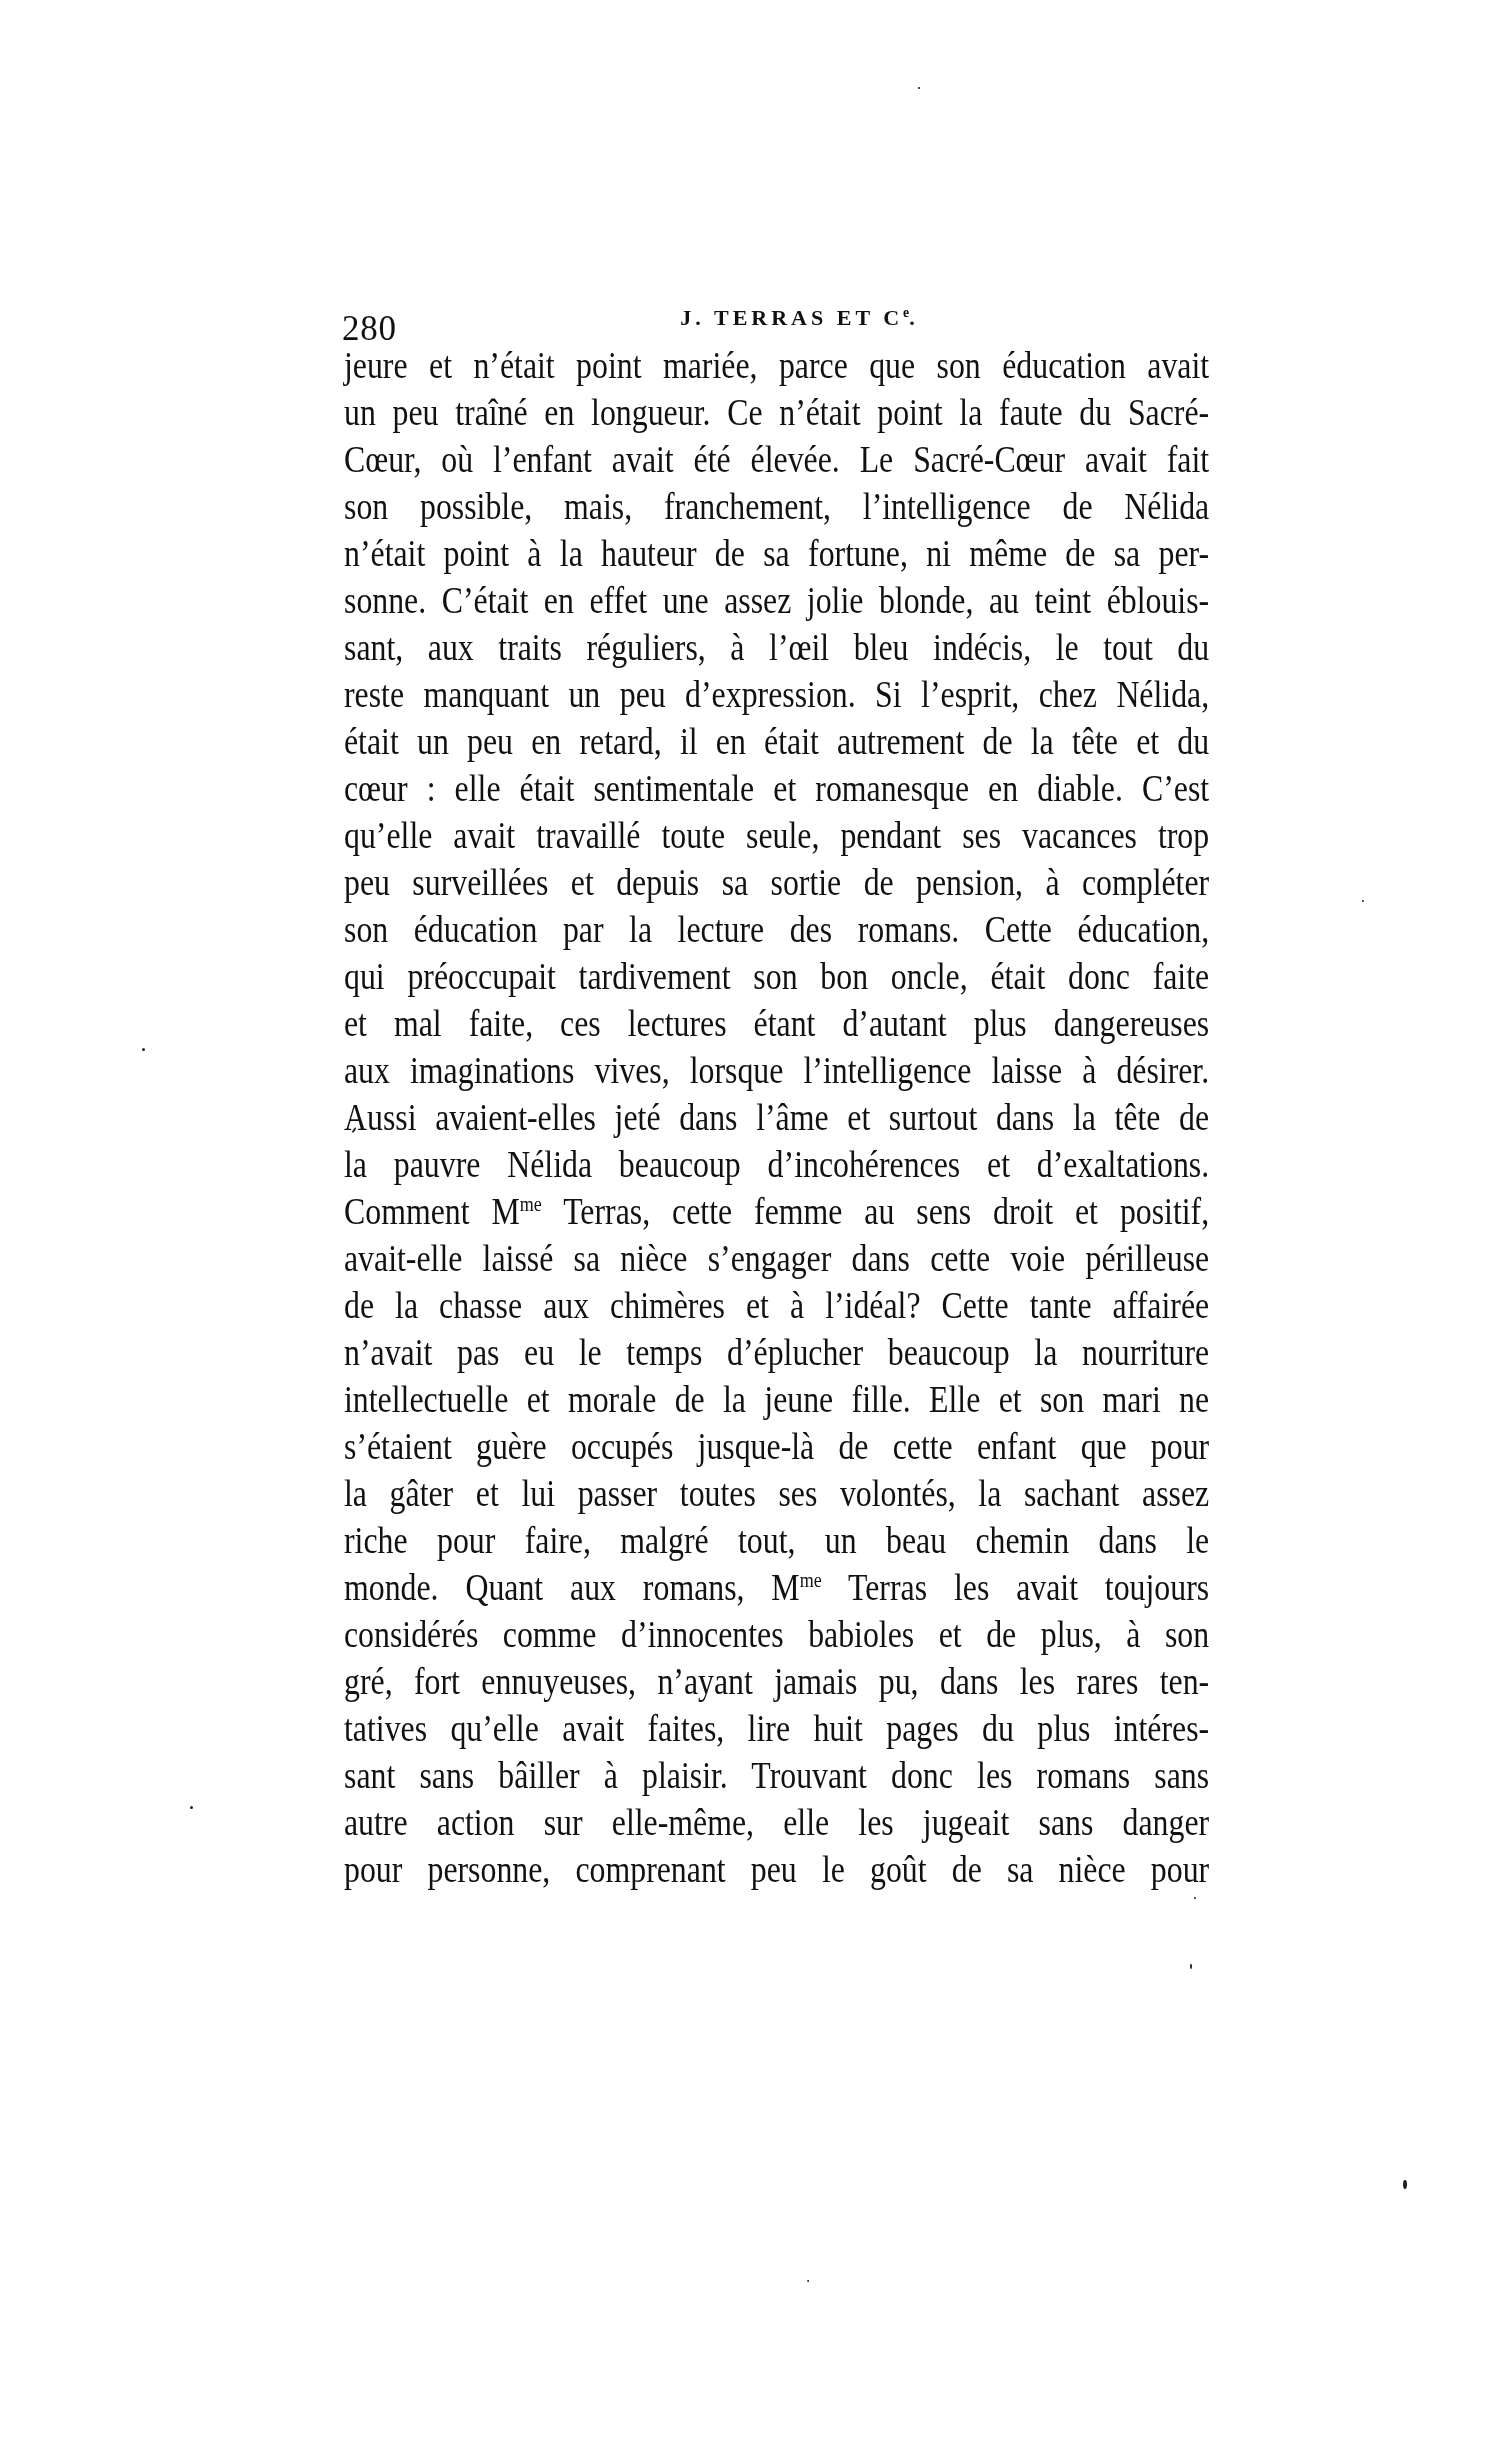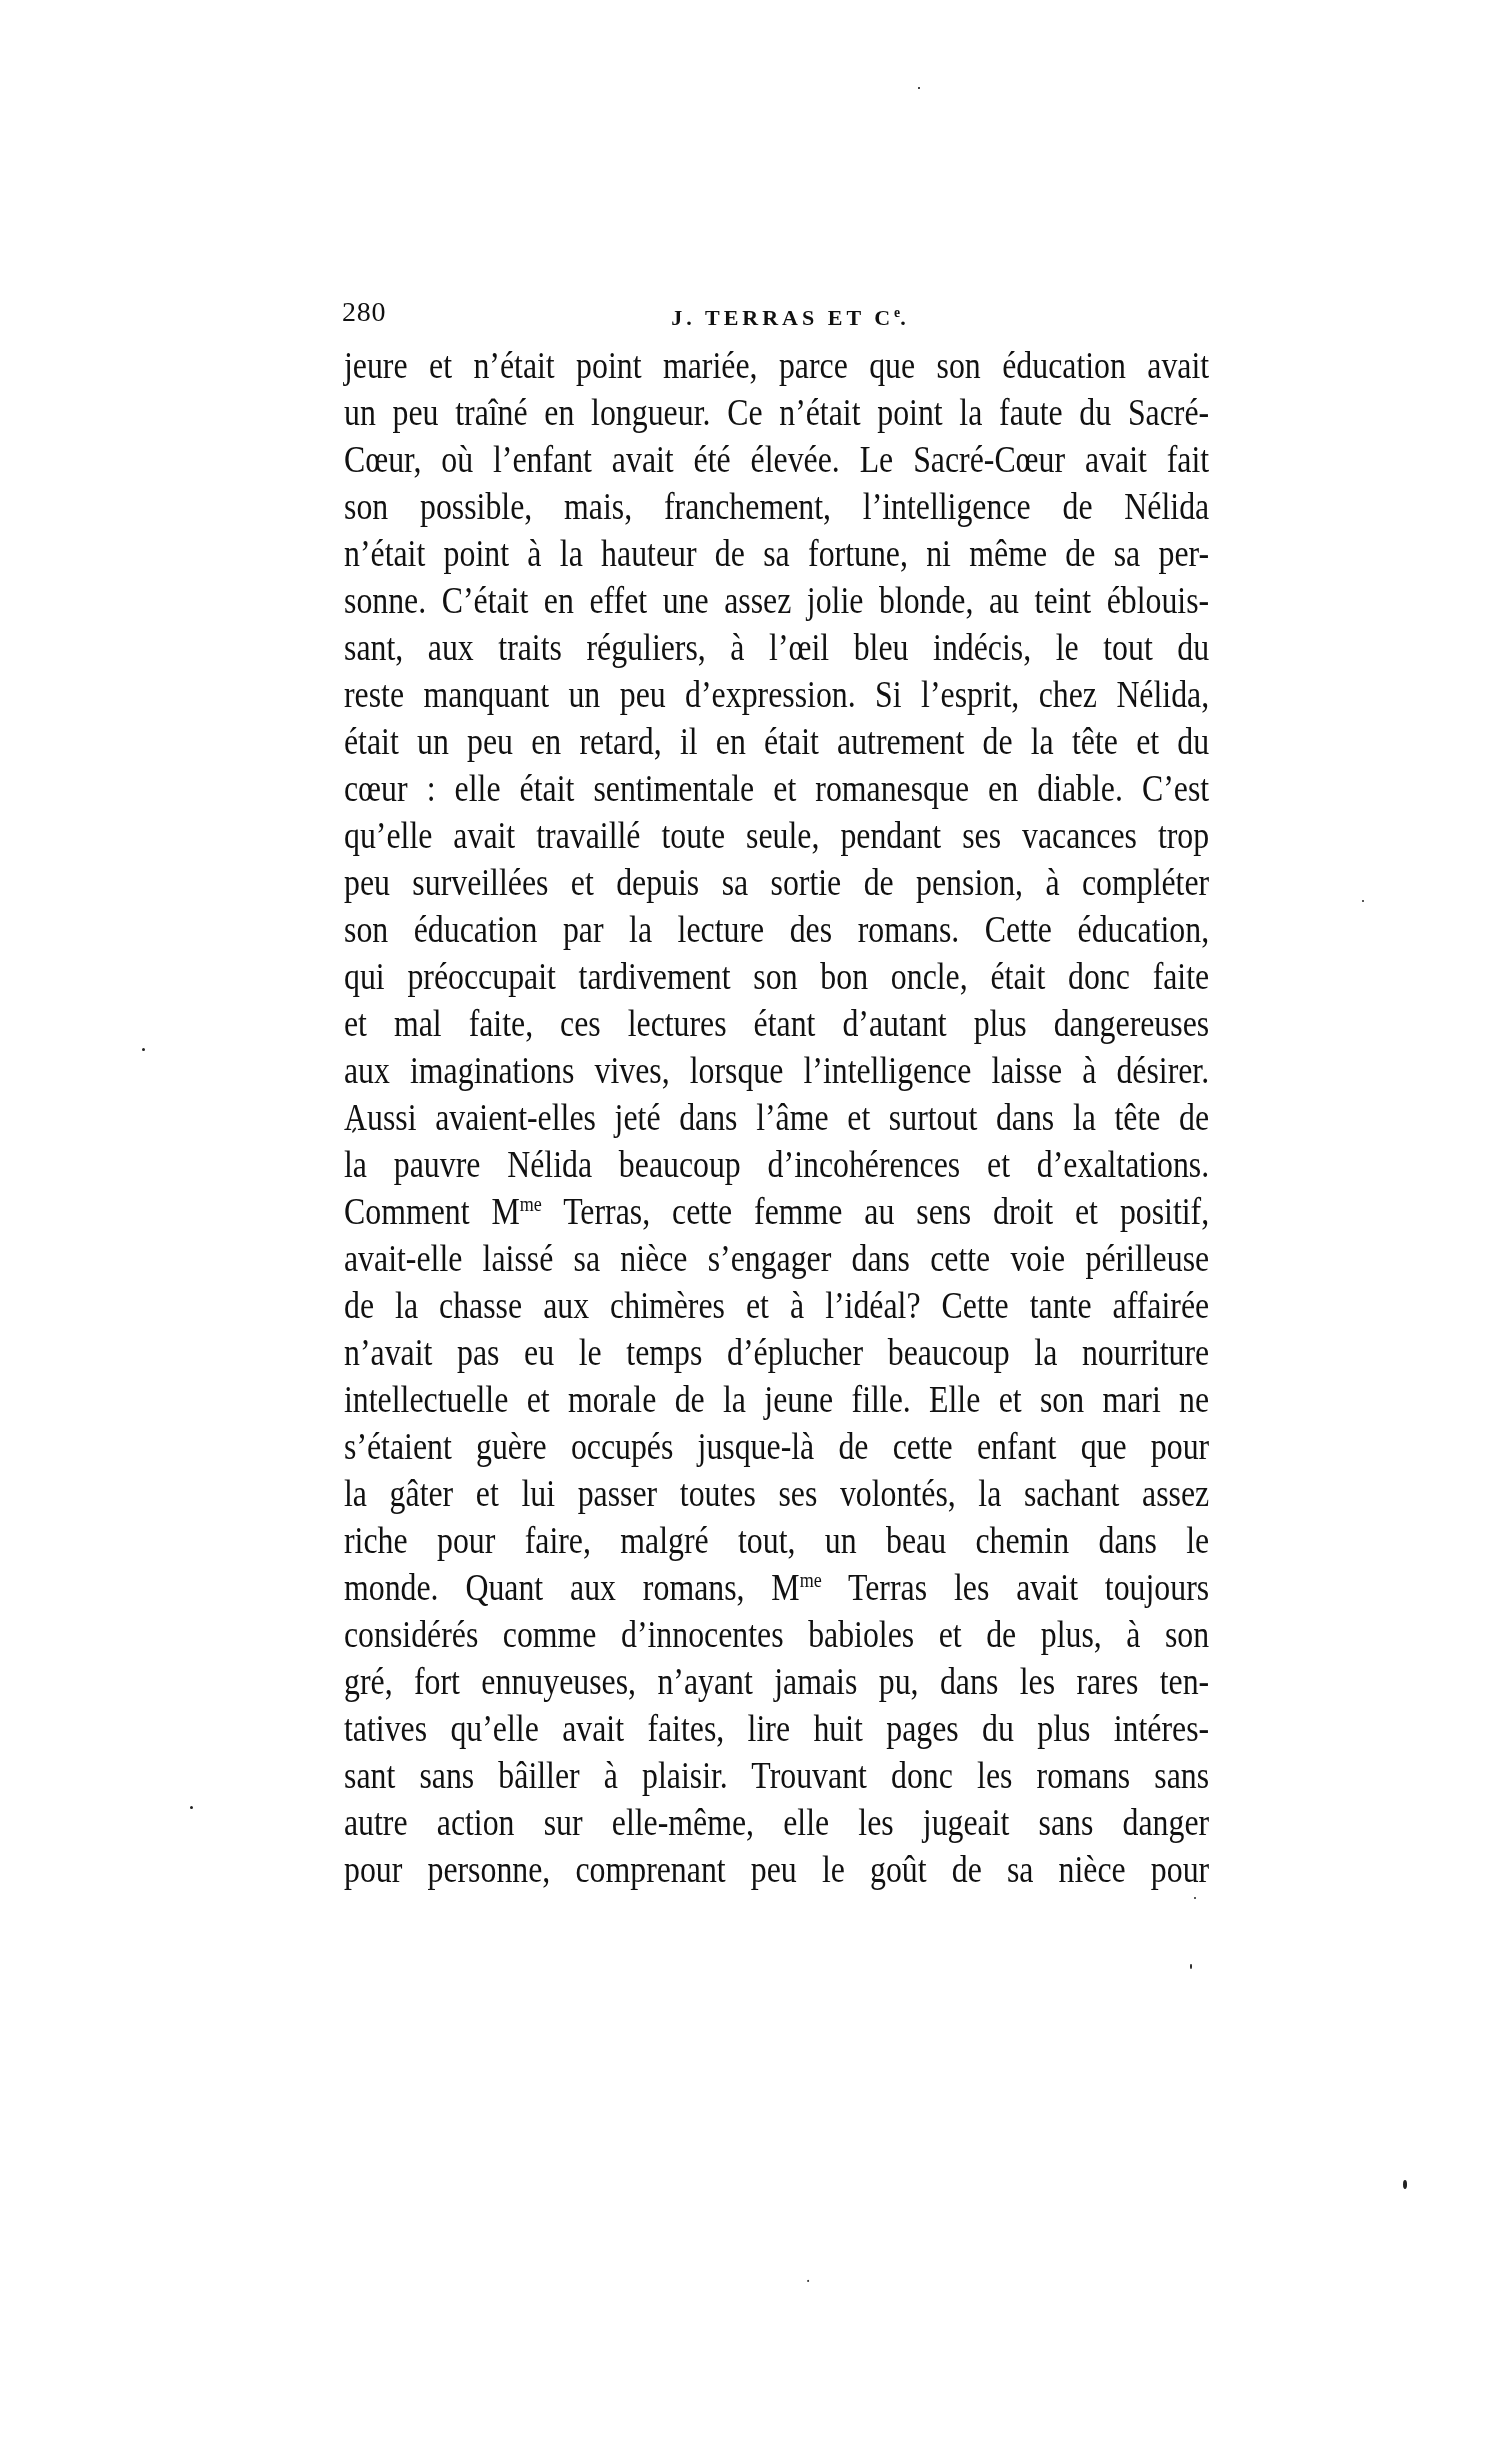--- a/index.html
+++ b/index.html
@@ -25,29 +25,29 @@
     .running-head {
       position: absolute;
       left: 342px;
       top: 296px;
       width: 865px;
       height: 32px;
     }
     .page-number {
       position: absolute;
       left: 0;
-      top: 0;
-      font-size: 28px;
+      top: 17px;
+      font-size: 35px;
       line-height: 32px;
       letter-spacing: 0.8px;
       text-align: center;
     }
     .running-title {
       position: absolute;
-      left: 0;
+      left: 9px;
       width: 865px;
       top: 4.8px;
       text-align: center;
       font-size: 22px;
       line-height: 24px;
       letter-spacing: 4px;
       font-weight: bold;
       padding-left: 32px;
       box-sizing: border-box;
     }

